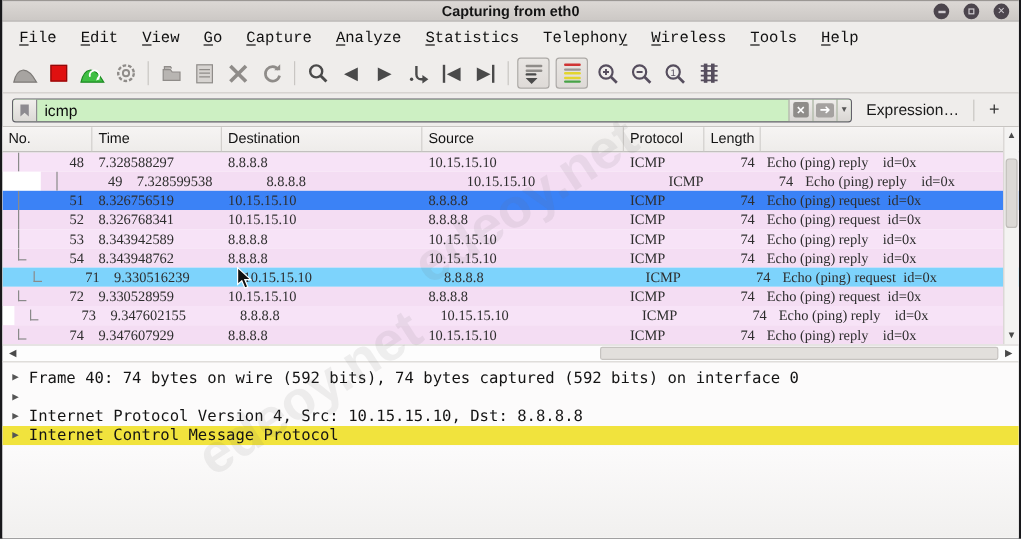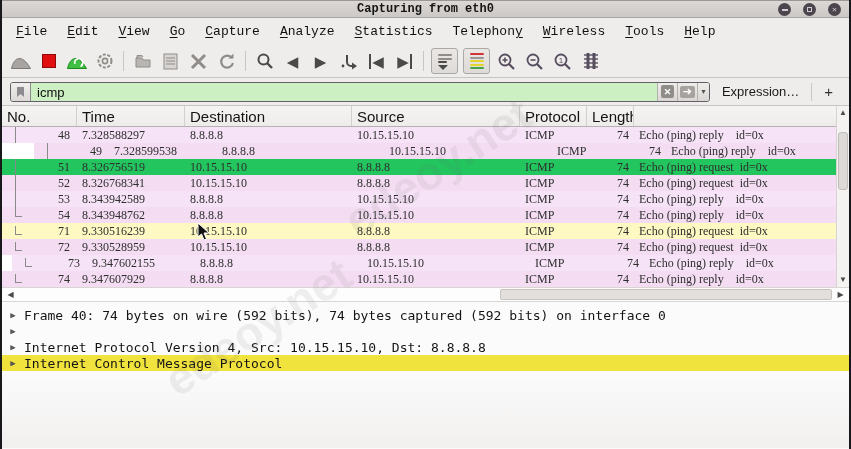--- a/index.html
+++ b/index.html
@@ -3,21 +3,21 @@
 <meta charset="utf-8">
 <style>
   * { margin:0; padding:0; box-sizing:border-box; }
   html,body { width:851px; height:449px; background:#101012; overflow:hidden; }
   body { font-family:"Liberation Sans", sans-serif; }
   .window { position:relative; width:851px; height:449px; background:#fbfafa;
             border-left:2px solid #18181b; border-right:2px solid #18181b; overflow:hidden; }
 
   
   .titlebar { height:18px; background:linear-gradient(#dcd8d5,#ccc8c5); border-top:1px solid #9b9794;
-              border-bottom:1px solid #aaa6a3; display:flex; align-items:center; justify-content:center; position:relative;font-family:Liberation Mono, monospace; }
+              border-bottom:1px solid #aaa6a3; display:flex; align-items:center; justify-content:center; position:relative; }
   .title { font-size:12px; font-weight:bold; color:#141414; }
   .win-controls { position:absolute; right:8px; top:2px; display:flex; gap:12px; }
   .win-btn { width:13px; height:13px; border-radius:50%; background:#4c454d; color:#cfcbd0;
              display:flex; align-items:center; justify-content:center; font-size:8px; line-height:1; cursor:default; }
   .win-btn .bar { width:6px; height:2px; background:#cfcbd0; }
   .win-btn .sq { width:5px; height:5px; border:1.5px solid #cfcbd0; }
 
   
   .menubar { height:27px; background:#efedeb; display:flex; align-items:center; padding-left:4px; }
   .menu-item { padding:0 10px; font-size:13px; color:#111; cursor:default;font-family:Liberation Mono, monospace; }
@@ -41,21 +41,21 @@
   .fg-btn .xc { width:13px; height:13px; background:#8f8c89; border-radius:2px; color:#fff; font-size:9px; display:flex; align-items:center; justify-content:center; font-weight:bold; }
   .fg-btn .ar { font-size:11px; color:#fff; background:#a5a2a0; border-radius:2px; width:15px; height:12px; display:flex; align-items:center; justify-content:center; }
   .fg-drop { width:12px; display:flex; align-items:center; justify-content:center; background:linear-gradient(#efedeb,#d9d6d3); border-left:1px solid #b3b0ad; color:#555; font-size:7px; }
   .expr { font-size:13px; color:#1a1a1a; padding:0 4px; }
   .vsep { width:1px; height:18px; background:#c9c6c3; }
   .plus-btn { font-size:15px; color:#333; padding:0 8px 0 4px; }
 
   
   .list-area { position:relative; background:#fff; }
   .phdr { display:grid; height:21px; background:linear-gradient(#f6f4f3,#eeecea); border-bottom:1px solid #b4b1ae;
-          font-size:15px; color:#141414; }
+          font-size:12px; color:#141414; }
   .phdr span { padding:2px 5px 0 5px; border-right:1px solid #d2cfcc; overflow:hidden; white-space:nowrap; }
   .prows { height:160px; overflow:hidden; }
   .prow { display:grid; height:16px; font-family:Liberation Serif, serif; font-size:12px; color:#2e2e2e; padding-right:13px; }
   .prow > span { overflow:hidden; white-space:pre; padding:1px 5px 0 5px; }
   .c-no { text-align:right; padding-right:7px !important; position:relative; }
   .c-len { text-align:right; padding-right:5px !important; }
   .mark { position:absolute; left:13px; top:0; width:7px; height:100%; }
   .mark.line { border-left:1px solid #8a8a8a; }
   .mark.corner { border-left:1px solid #8a8a8a; border-bottom:1px solid #8a8a8a; height:62%; }
   .mark.hook { border-left:1px solid #8a8a8a; border-bottom:1px solid #8a8a8a; height:55%; top:18%; }
@@ -288,21 +288,21 @@
         </div>
         <div class="prow" style="grid-template-columns: 75px 108px 167px 168px 67px 47px 1fr; background: rgb(244, 221, 243); margin-left: 32px;">
           <span class="c-no">49<i class="mark line"></i></span>
           <span class="c-time">7.328599538</span>
           <span class="c-src">8.8.8.8</span>
           <span class="c-dst">10.15.15.10</span>
           <span class="c-proto">ICMP</span>
           <span class="c-len">74</span>
           <span class="c-info">Echo (ping) reply    id=0x</span>
         </div>
-        <div class="prow" style="grid-template-columns: 75px 108px 167px 168px 67px 47px 1fr; background: #22c55e;">
+        <div class="prow" style="grid-template-columns: 75px 108px 167px 168px 67px 47px 1fr; background: #3b82f6;">
           <span class="c-no">51<i class="mark line"></i></span>
           <span class="c-time">8.326756519</span>
           <span class="c-src">10.15.15.10</span>
           <span class="c-dst">8.8.8.8</span>
           <span class="c-proto">ICMP</span>
           <span class="c-len">74</span>
           <span class="c-info">Echo (ping) request  id=0x</span>
         </div>
         <div class="prow" style="grid-template-columns: 75px 108px 167px 168px 67px 47px 1fr; background: rgb(244, 221, 243);">
           <span class="c-no">52<i class="mark line"></i></span>
@@ -324,21 +324,21 @@
         </div>
         <div class="prow" style="grid-template-columns: 75px 108px 167px 168px 67px 47px 1fr; background: rgb(244, 221, 243);">
           <span class="c-no">54<i class="mark corner"></i></span>
           <span class="c-time">8.343948762</span>
           <span class="c-src">8.8.8.8</span>
           <span class="c-dst">10.15.15.10</span>
           <span class="c-proto">ICMP</span>
           <span class="c-len">74</span>
           <span class="c-info">Echo (ping) reply    id=0x</span>
         </div>
-        <div class="prow" style="grid-template-columns: 75px 108px 167px 168px 67px 47px 1fr; background: #fef9c3;">
+        <div class="prow" style="grid-template-columns: 75px 108px 167px 168px 67px 47px 1fr; background: #7dd3fc; padding-left: 13px;">
           <span class="c-no">71<i class="mark hook"></i></span>
           <span class="c-time">9.330516239</span>
           <span class="c-src">10.15.15.10</span>
           <span class="c-dst">8.8.8.8</span>
           <span class="c-proto">ICMP</span>
           <span class="c-len">74</span>
           <span class="c-info">Echo (ping) request  id=0x</span>
         </div>
         <div class="prow" style="grid-template-columns: 75px 108px 167px 168px 67px 47px 1fr; background: rgb(244, 221, 243);">
           <span class="c-no">72<i class="mark hook"></i></span>

